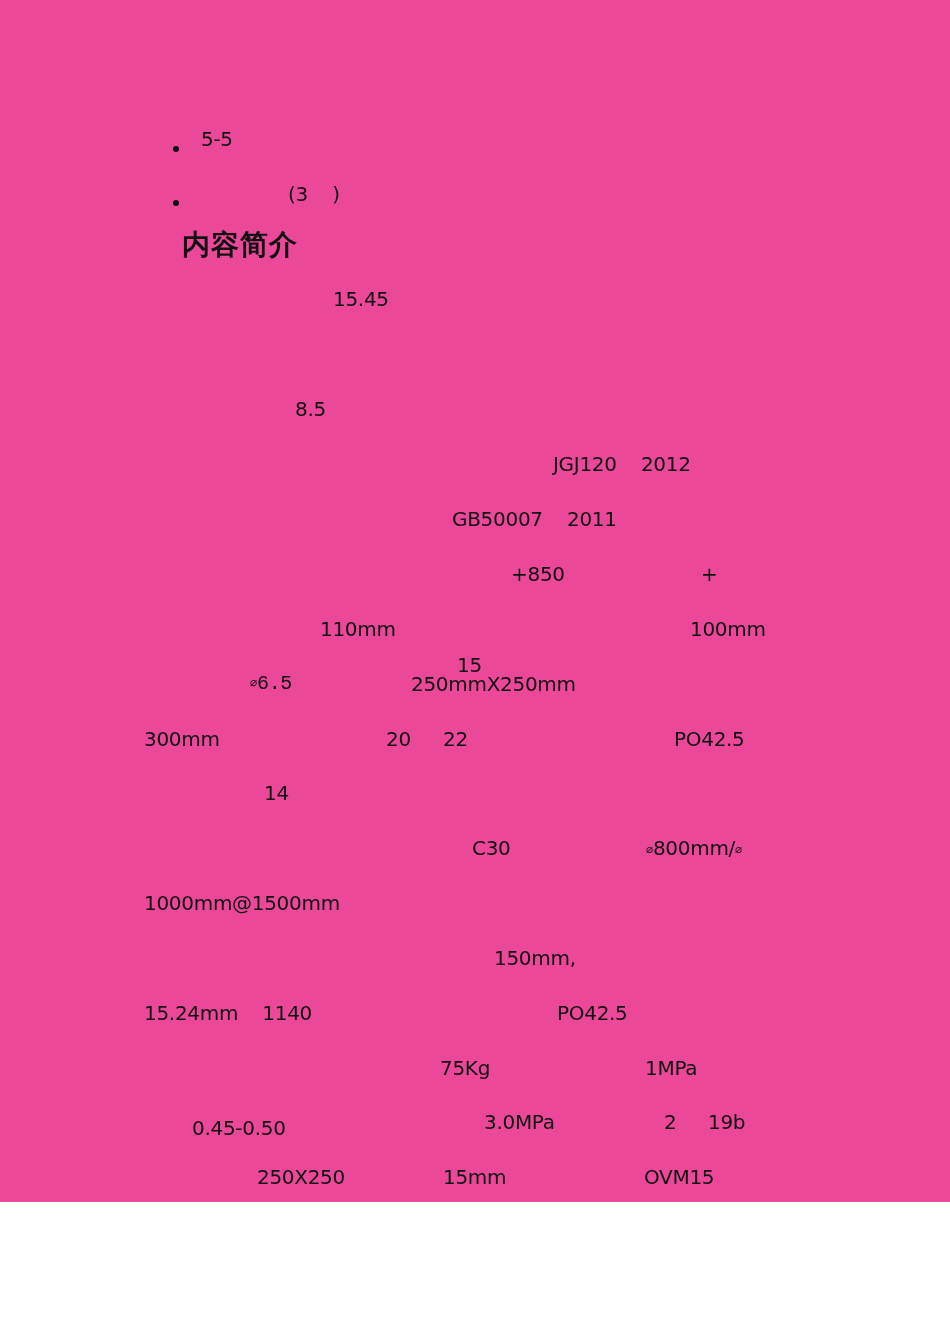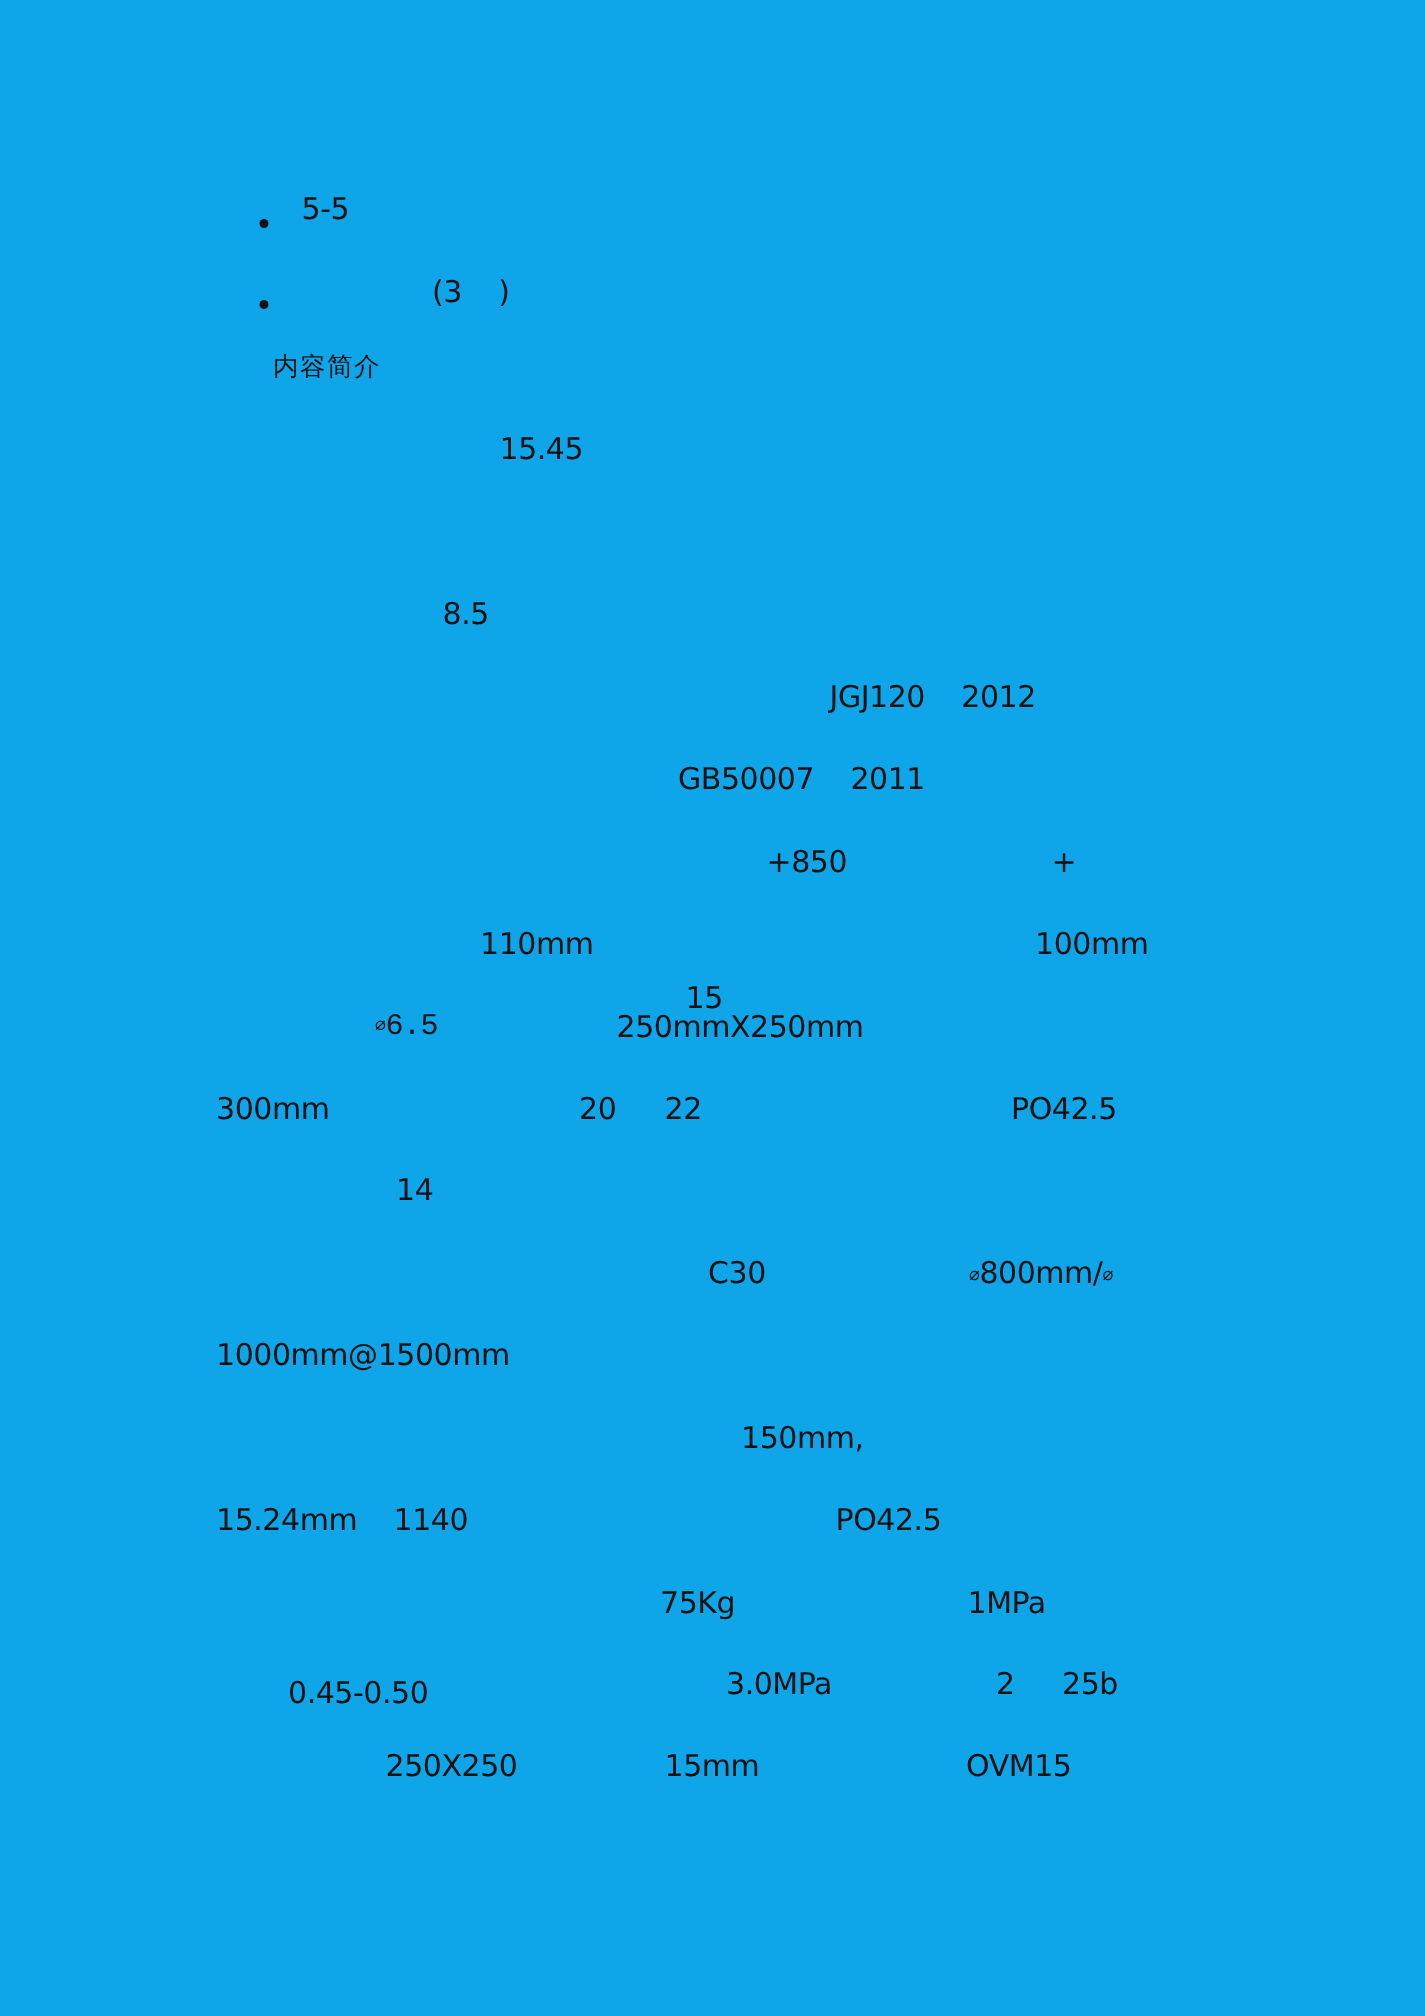--- a/index.html
+++ b/index.html
@@ -1,21 +1,21 @@
 <!DOCTYPE html>
 <html><head>
 <meta charset="utf-8">
 <style>
   html, body { margin: 0; padding: 0; background: #ffffff; }
   body { width: 950px; height: 1344px; position: relative; overflow: hidden;
          font-family: "DejaVu Sans", "Liberation Sans", sans-serif; color: #111111; }
-  .page { position: absolute; left: 0; top: 0; width: 950px; height: 1344px; background: #0ea5e9; }
+  .page { position: absolute; left: 0; top: 0; width: 950px; height: 1202px; background: #ec4899; }
   .frag { position: absolute; font-size: 20px; line-height: 24px; white-space: pre; letter-spacing: -0.3px; }
   .bullet { position: absolute; width: 6px; height: 6px; border-radius: 50%; background: #111; }
-  .heading { position: absolute; font-size: 17px; font-weight: normal; line-height: 24px; letter-spacing: 1px; }
+  .heading { position: absolute; font-size: 28px; font-weight: bold; line-height: 24px; letter-spacing: 1px; }
   .dia { font-size: 12px; vertical-align: 2px; }
 </style>
 </head>
 <body>
 
 <div class="page">
 
   <span class="bullet" style="left:173px;top:146px;"></span>
   <span class="frag" style="left:201px;top:127px;">5-5</span>
 
@@ -58,19 +58,19 @@
 
   <span class="frag" style="left:144px;top:1001px;">15.24mm    1140</span>
   <span class="frag" style="left:557px;top:1001px;">PO42.5</span>
 
   <span class="frag" style="left:192px;top:1116px;text-align:center;">0.45-0.50</span>
   <span class="frag" style="left:440px;top:1056px;">75Kg</span>
   <span class="frag" style="left:645px;top:1056px;">1MPa</span>
 
   <span class="frag" style="left:484px;top:1110px;">3.0MPa</span>
   <span class="frag" style="left:664px;top:1110px;">2</span>
-  <span class="frag" style="left:708px;top:1110px;">25b</span>
+  <span class="frag" style="left:708px;top:1110px;">19b</span>
 
   <span class="frag" style="left:257px;top:1165px;">250X250</span>
   <span class="frag" style="left:443px;top:1165px;">15mm</span>
   <span class="frag" style="left:644px;top:1165px;">OVM15</span>
 
 </div>
 
 </body></html>

